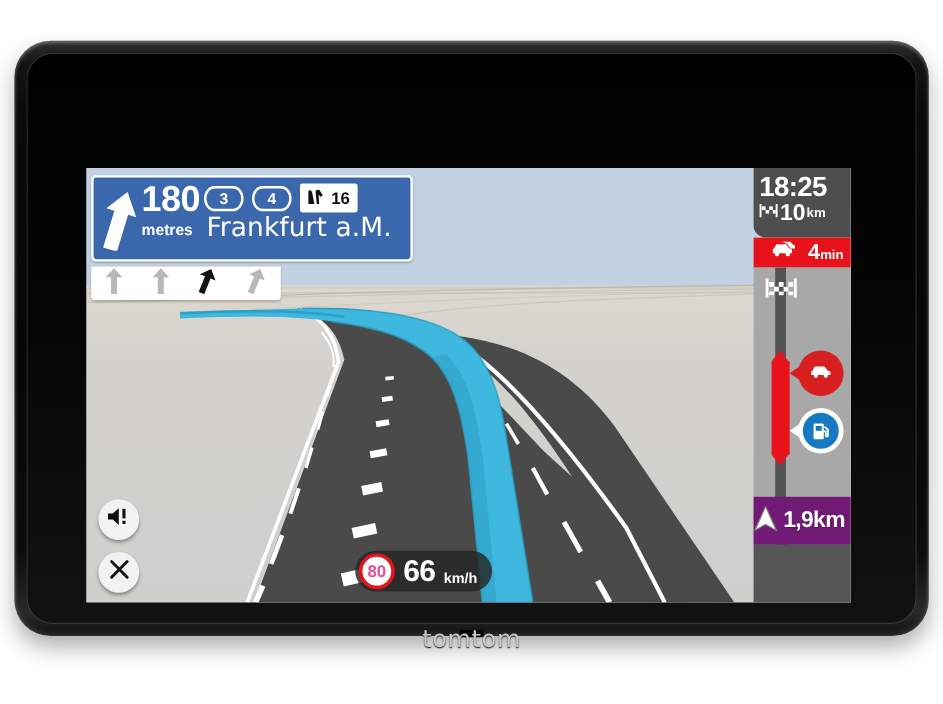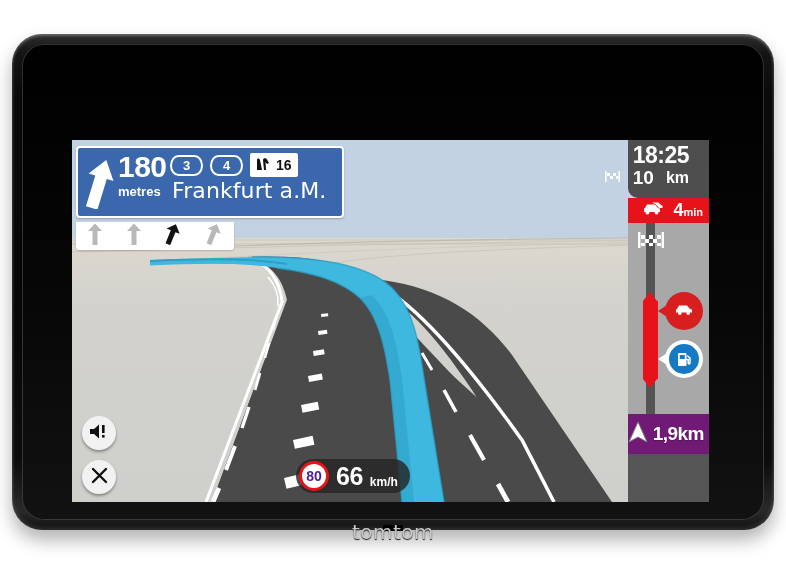--- a/index.html
+++ b/index.html
@@ -152,25 +152,25 @@
     position:absolute; right:0; top:0;
     width:81px; height:58px;
     background:#4e4e4e;
     border-radius:0 0 0 10px;
     color:#ffffff;
     padding:3px 20px 0 4px;
     text-align:right;
   }
   #eta-time{ font-size:23px; font-weight:bold; line-height:1.05; letter-spacing:-0.5px; }
   #eta-dist-row{
-    display:flex; align-items:center; justify-content:flex-end; gap:12px;
+    display:flex; align-items:center; justify-content:flex-start; gap:1px;
     margin-top:1px;
   }
   #eta-distance{ font-size:19px; font-weight:bold; line-height:1; }
-  #eta-distance-unit{ font-size:16px; font-weight:bold; }
+  #eta-distance-unit{ font-size:11px; font-weight:bold; }
   #delay-block{
     position:absolute; right:0; top:58px;
     width:81px; height:25px;
     background:#e8131a;
     display:flex; align-items:center; justify-content:space-between;
     padding:0 6px 0 12px;
     color:#ffffff;
   }
   #delay-value{ font-size:18px; font-weight:bold; }
   #delay-unit{ font-size:11px; font-weight:bold; }
@@ -276,21 +276,21 @@
     border-radius:17px;
     display:flex; align-items:center;
     padding:0 12px 0 3px;
     gap:7px;
   }
   #speed-limit-sign{
     width:30px; height:30px; border-radius:50%;
     background:#ffffff;
     border:3.5px solid #e8131a;
     display:flex; align-items:center; justify-content:center;
-    color:#4c1d95; font-size:14px; font-weight:bold;
+    color:#ec4899; font-size:14px; font-weight:bold;
   }
   #current-speed{
     color:#ffffff; font-size:25px; font-weight:bold; line-height:1;
     letter-spacing:-0.5px;
   }
   #speed-unit{ color:#ffffff; font-size:12px; font-weight:bold; align-self:flex-end; margin-bottom:4px; }
 </style>
 </head>
 <body>
 

